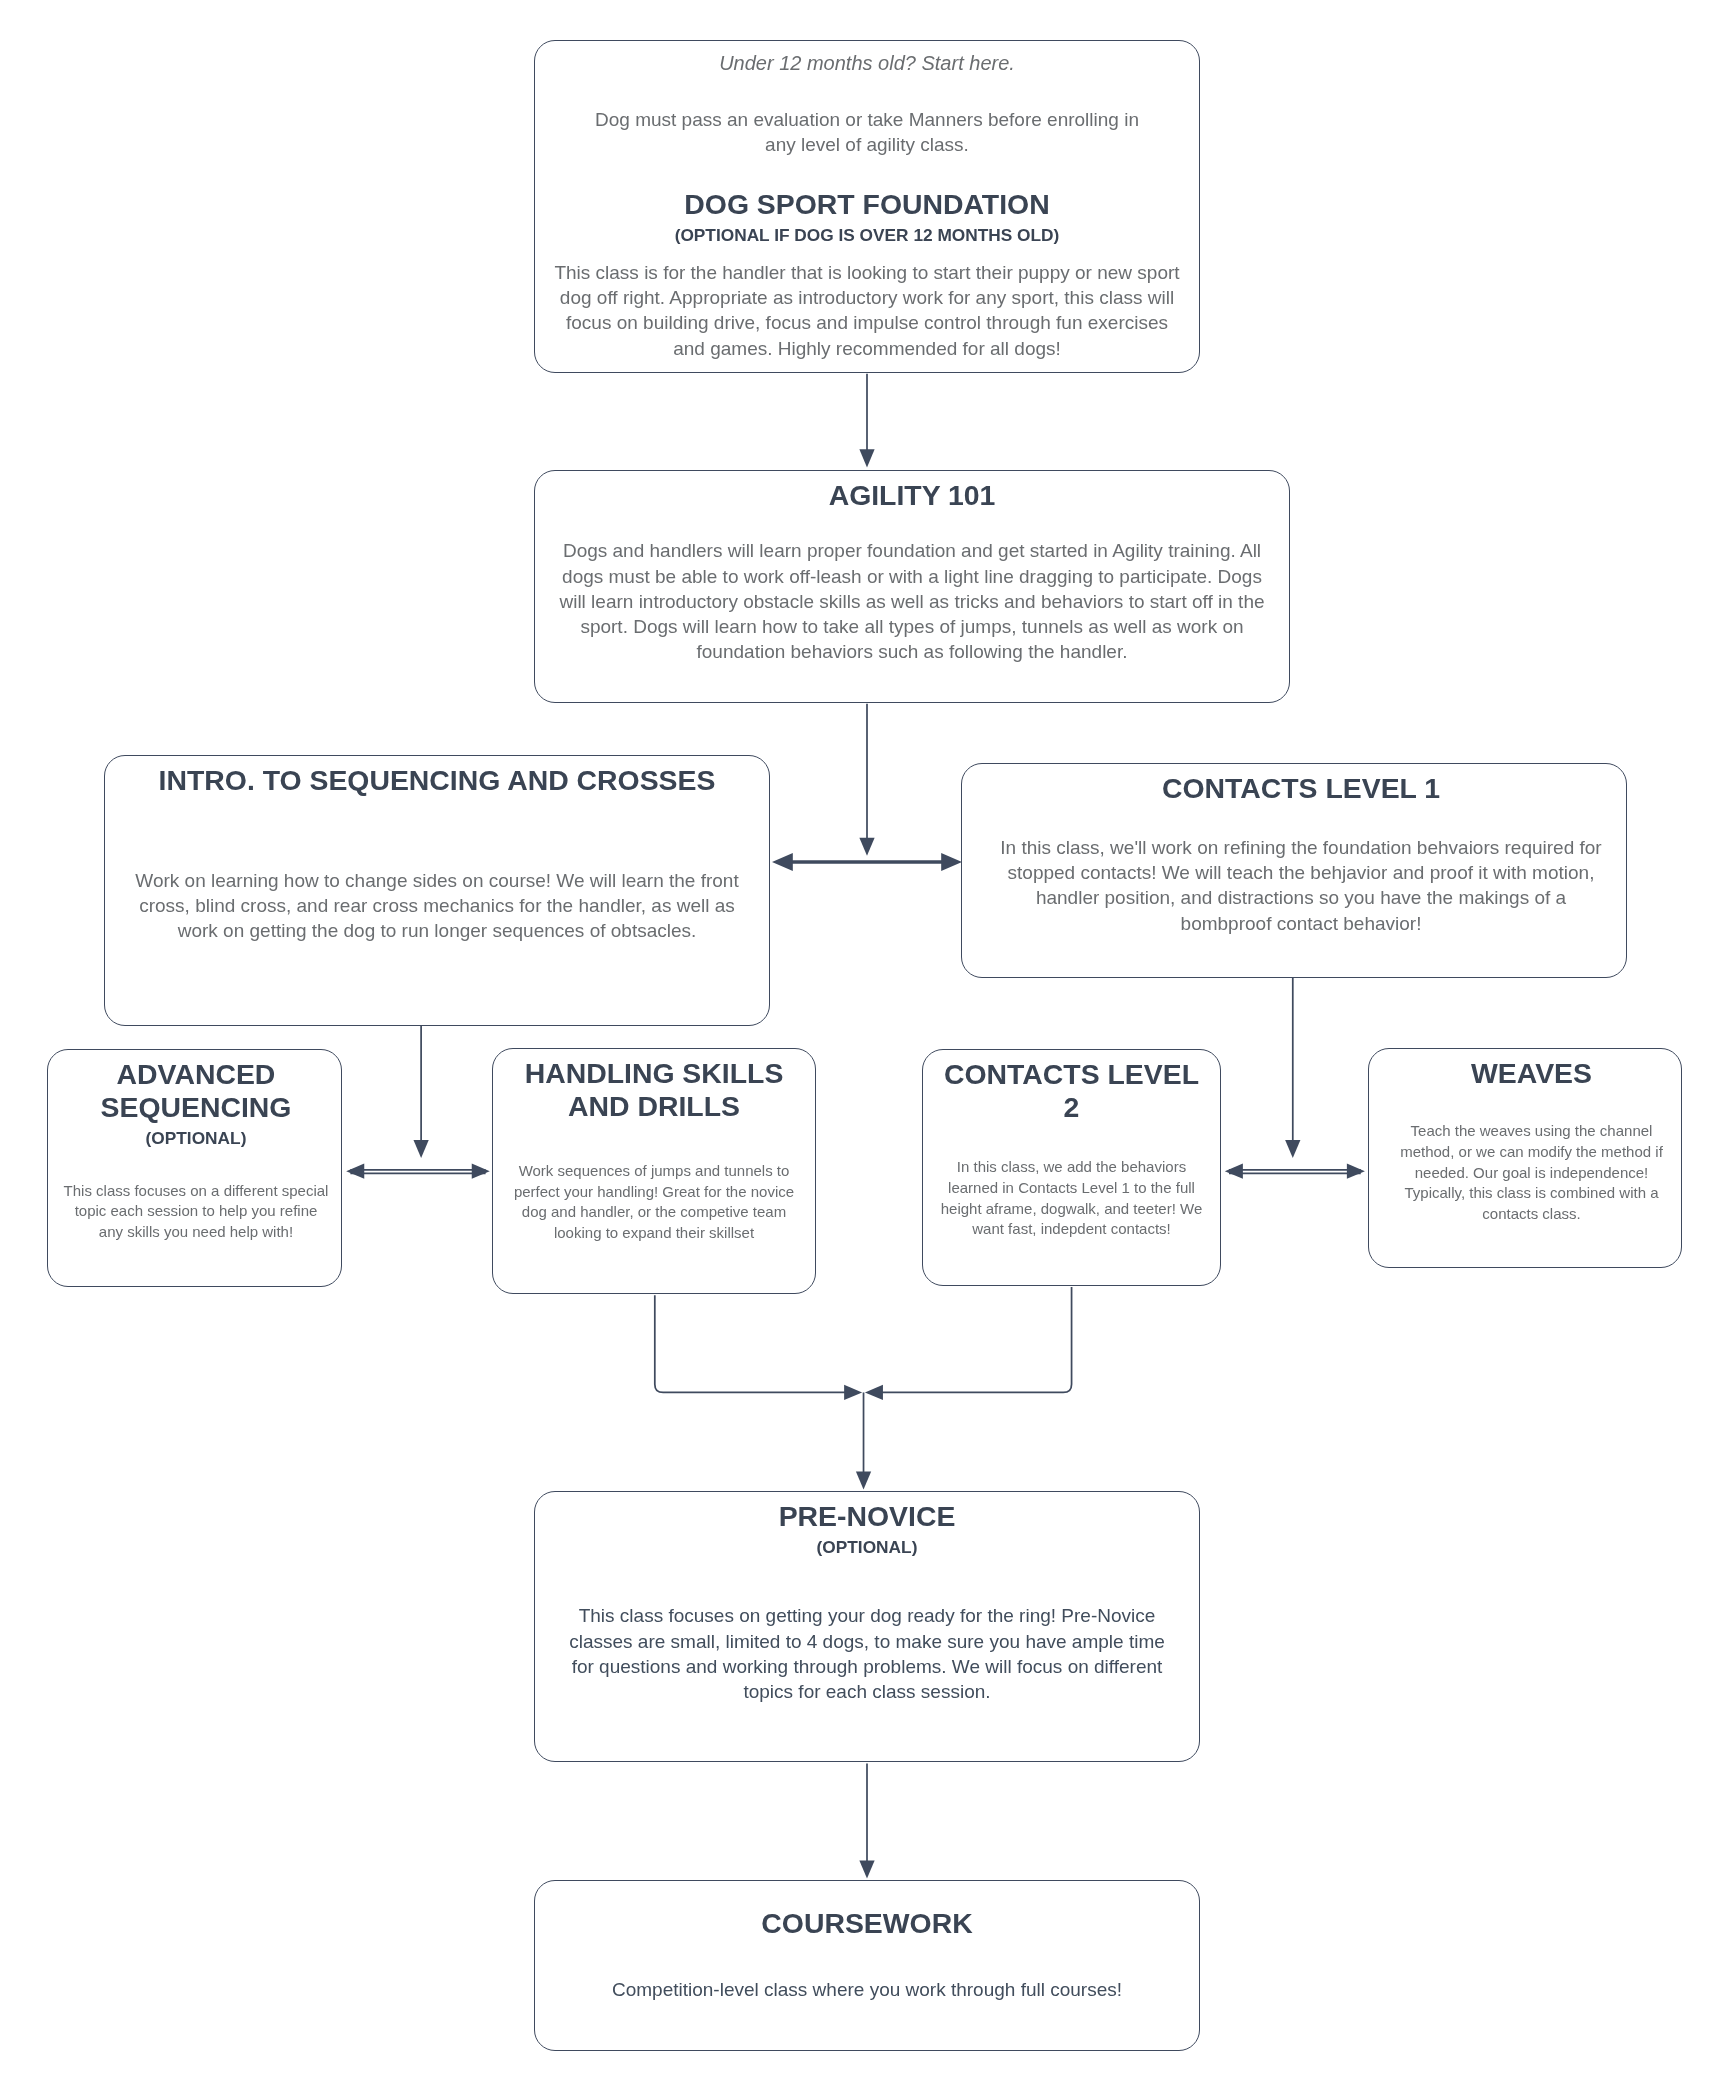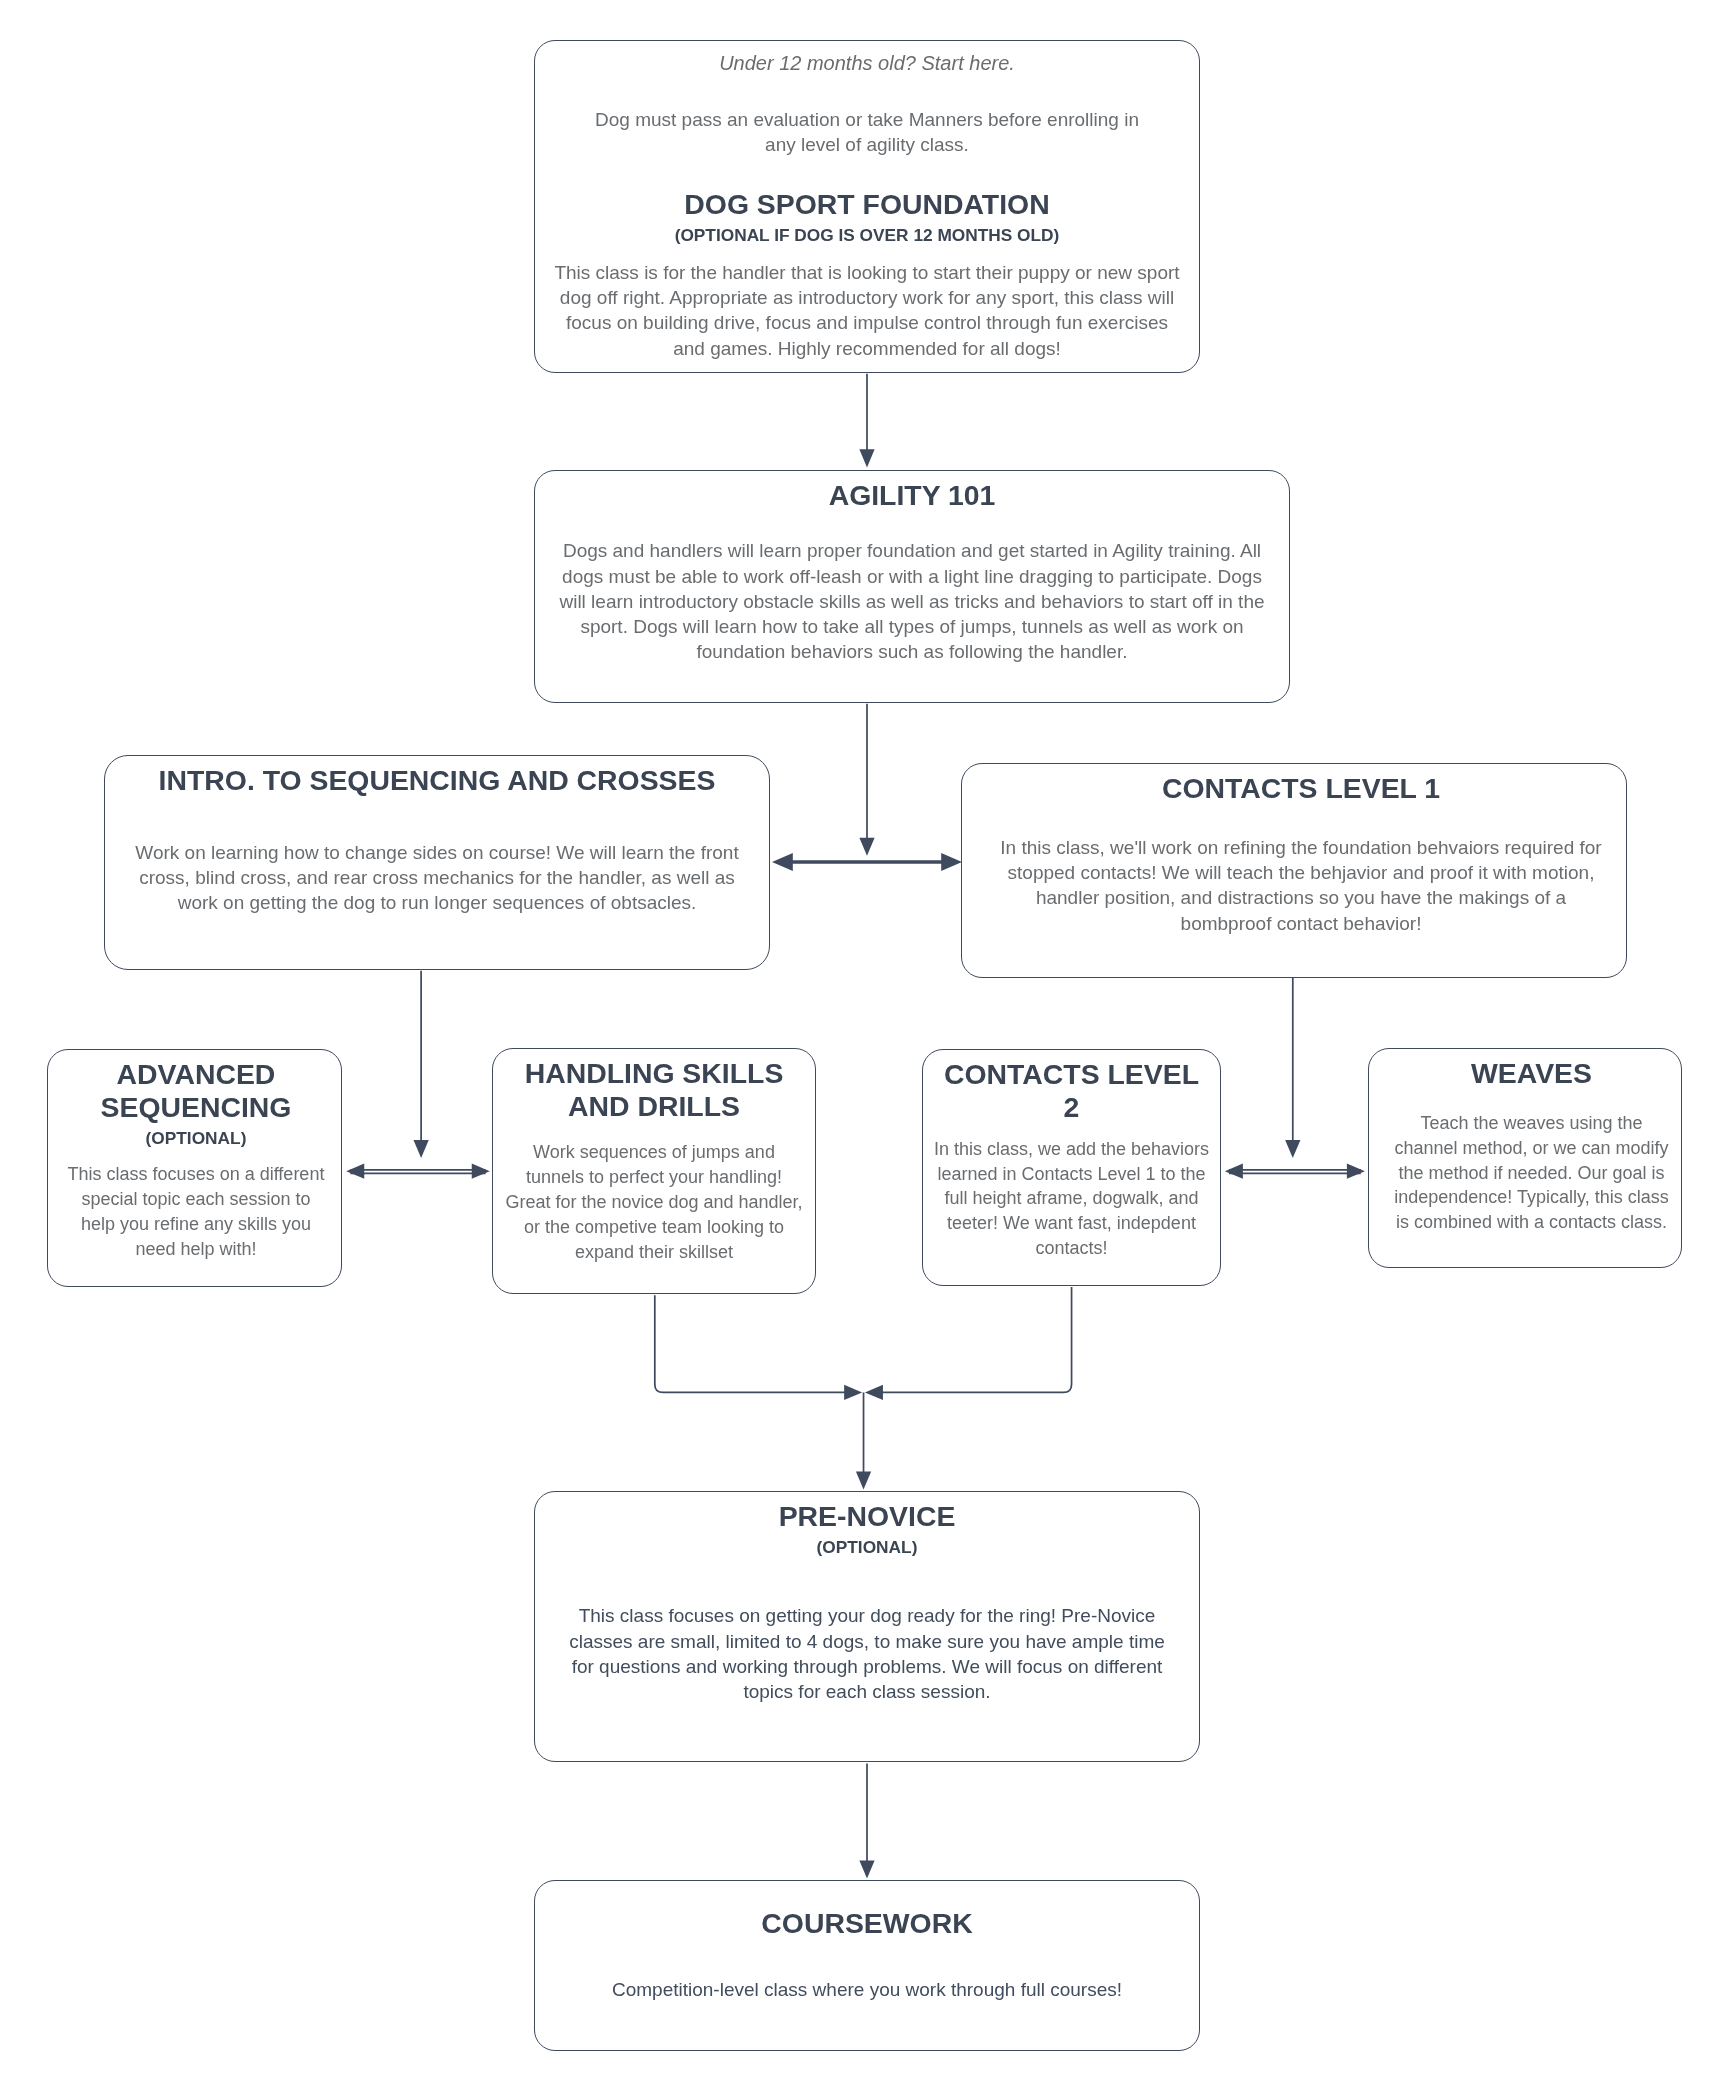--- a/index.html
+++ b/index.html
@@ -63,21 +63,21 @@
   }
   .node-body{
     flex:1;
     display:flex;
     align-items:center;
     justify-content:center;
     font-size:19px;
     line-height:1.33;
     color:var(--body);
   }
-  .node-body.mid{font-size:18px;line-height:1.38;}
+  .node-body.mid{font-size:15px;line-height:1.38;}
   .node-body.dark{color:var(--body_dark);}
   
   .f-intro{
     font-style:italic;
     font-size:20px;
     color:var(--body);
     margin-top:2.8px;
   }
   .f-note{
     font-size:19px;
@@ -147,21 +147,21 @@
     <div class="node-title f-title-gap">DOG SPORT FOUNDATION</div>
     <div class="node-sub">(OPTIONAL IF DOG IS OVER 12 MONTHS OLD)</div>
     <div class="f-body">This class is for the handler that is looking to start their puppy or new sport dog off right. Appropriate as introductory work for any sport, this class will focus on building drive, focus and impulse control through fun exercises and games. Highly recommended for all dogs!</div>
   </div>
 
   <div class="node" style="left:534px;top:470px;width:756px;height:233px;">
     <div class="node-title">AGILITY 101</div>
     <div class="node-body">Dogs and handlers will learn proper foundation and get started in Agility training. All dogs must be able to work off-leash or with a light line dragging to participate. Dogs will learn introductory obstacle skills as well as tricks and behaviors to start off in the sport. Dogs will learn how to take all types of jumps, tunnels as well as work on foundation behaviors such as following the handler.</div>
   </div>
 
-  <div class="node" style="left:104px;top:755px;width:666px;height:215px;border-radius:24px;">
+  <div class="node" style="left:104px;top:755px;width:666px;height:271px;">
     <div class="node-title">INTRO. TO SEQUENCING AND CROSSES</div>
     <div class="node-body">Work on learning how to change sides on course! We will learn the front cross, blind cross, and rear cross mechanics for the handler, as well as work on getting the dog to run longer sequences of obtsacles.</div>
   </div>
 
   <div class="node" style="left:961px;top:763px;width:666px;height:215px;padding-left:28px;">
     <div class="node-title">CONTACTS LEVEL 1</div>
     <div class="node-body">In this class, we'll work on refining the foundation behvaiors required for stopped contacts! We will teach the behjavior and proof it with motion, handler position, and distractions so you have the makings of a bombproof contact behavior!</div>
   </div>
 
   <div class="node" style="left:47px;top:1049px;width:295px;height:238px;padding-right:11px;">

